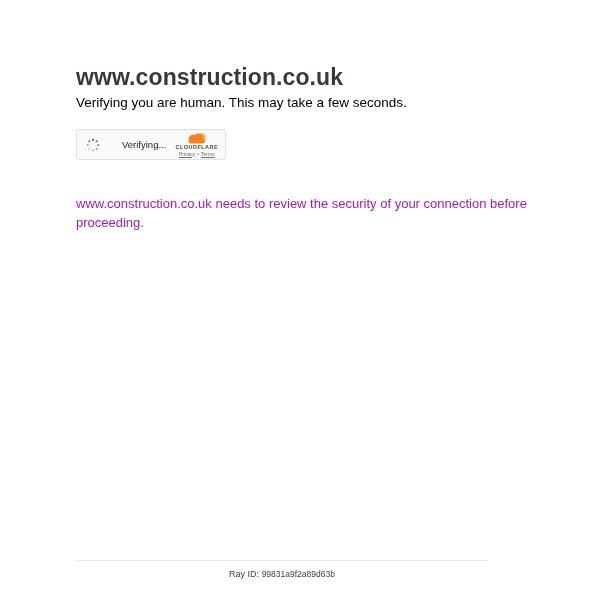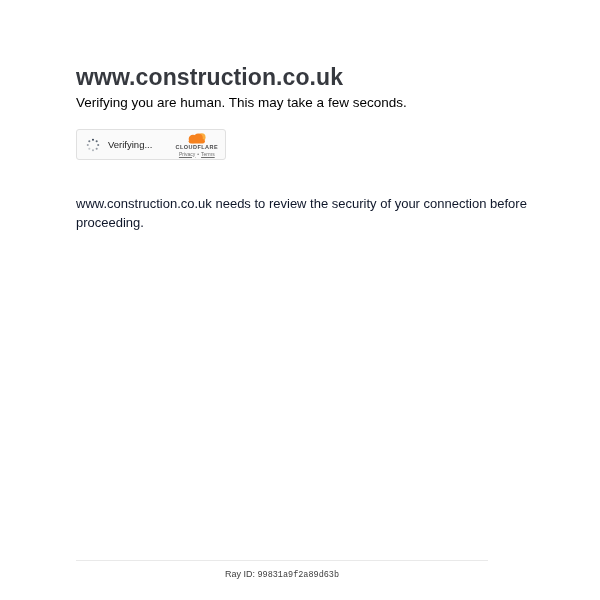--- a/index.html
+++ b/index.html
@@ -39,21 +39,21 @@
     border: 1px solid #e0e0e0;
     border-radius: 3px;
     display: flex;
     align-items: center;
     justify-content: space-between;
     padding: 0 7px 0 8px;
   }
   .widget-left {
     display: flex;
     align-items: center;
-    gap: 7px;
+    gap: 21px;
   }
   .spinner { display: block; }
   .verifying-label {
     font-size: 9.5px;
     color: #232323;
   }
   .cf-block {
     display: flex;
     flex-direction: column;
     align-items: center;
@@ -80,40 +80,40 @@
     text-decoration: underline;
     cursor: pointer;
   }
   .body-text {
     position: absolute;
     left: 76px;
     top: 195px;
     width: 455px;
     font-size: 13px;
     line-height: 18.5px;
-    color: #0f172a;
+    color: #a21caf;
   }
   .footer-rule {
     position: absolute;
     left: 76px;
     right: 76px;
     top: 560px;
     border-top: 1px solid #e9e9e9;
   }
   .footer-ray {
     position: absolute;
     left: 0;
     right: 0;
     top: 569px;
     text-align: center;
     font-size: 9px;
     color: #404040;
   }
   .ray-code {
-    font-family: Liberation Mono, monospace;
+    font-family: Liberation Sans, sans-serif;
     font-size: 8.5px;
     color: #404040;
   }
   .footer-perf {
     position: absolute;
     left: 0;
     right: 0;
     top: 583px;
     text-align: center;
     font-size: 9px;

